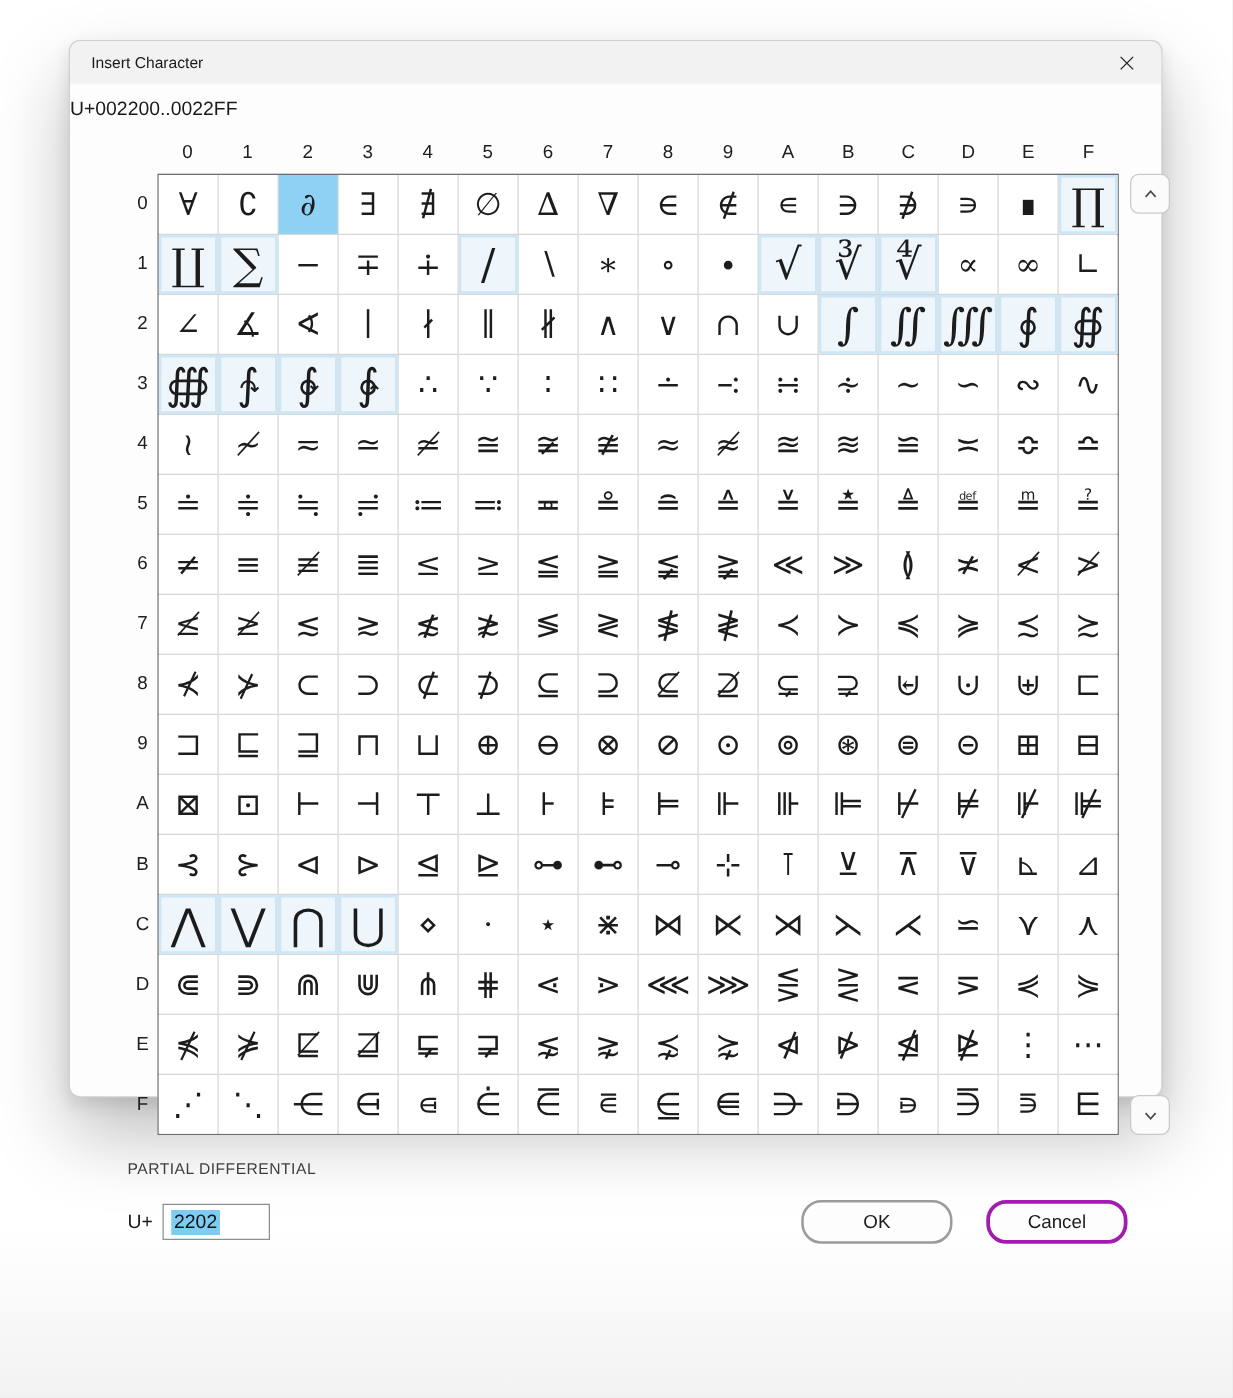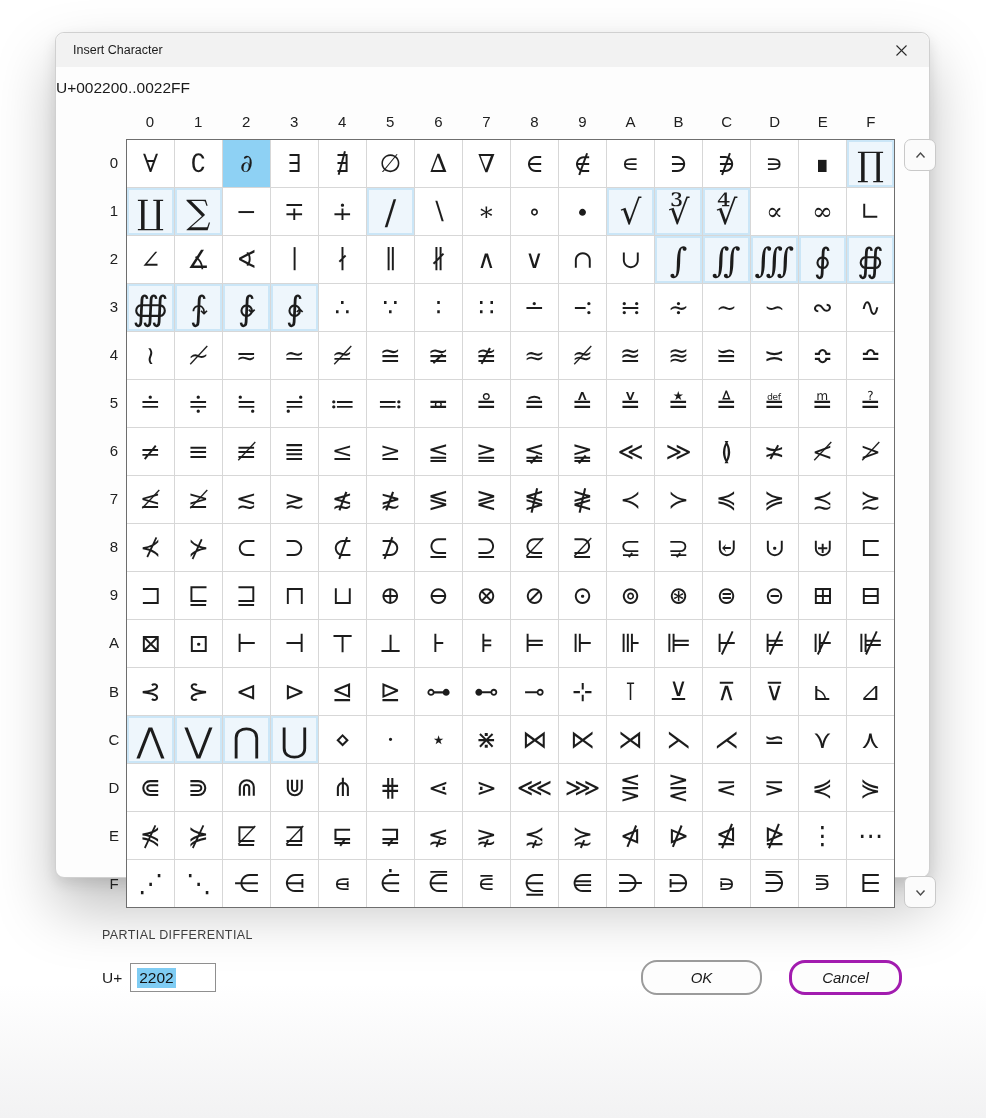--- a/index.html
+++ b/index.html
@@ -106,21 +106,20 @@
   }
   .cp-selection { background: #7fccf3; padding: 1px 2px; }
   .spacer { flex: 1; }
   .btn {
     height: 35px;
     border-radius: 16px;
     background: #fdfdfd;
     font-size: 15px; color: #1a1a1a;
     display: flex; align-items: center; justify-content: center;
     cursor: default;
-    font-style: italic;
   }
   .btn.ok { width: 121px; border: 2px solid #9b9b9b; }
   .btn.cancel { width: 113px; border: 3px solid #a21caf; margin-left: 27px; }
   svg { display: block; }
 </style>
 </head>
 <body>
 
 <div class="page">
   <div class="dialog">

